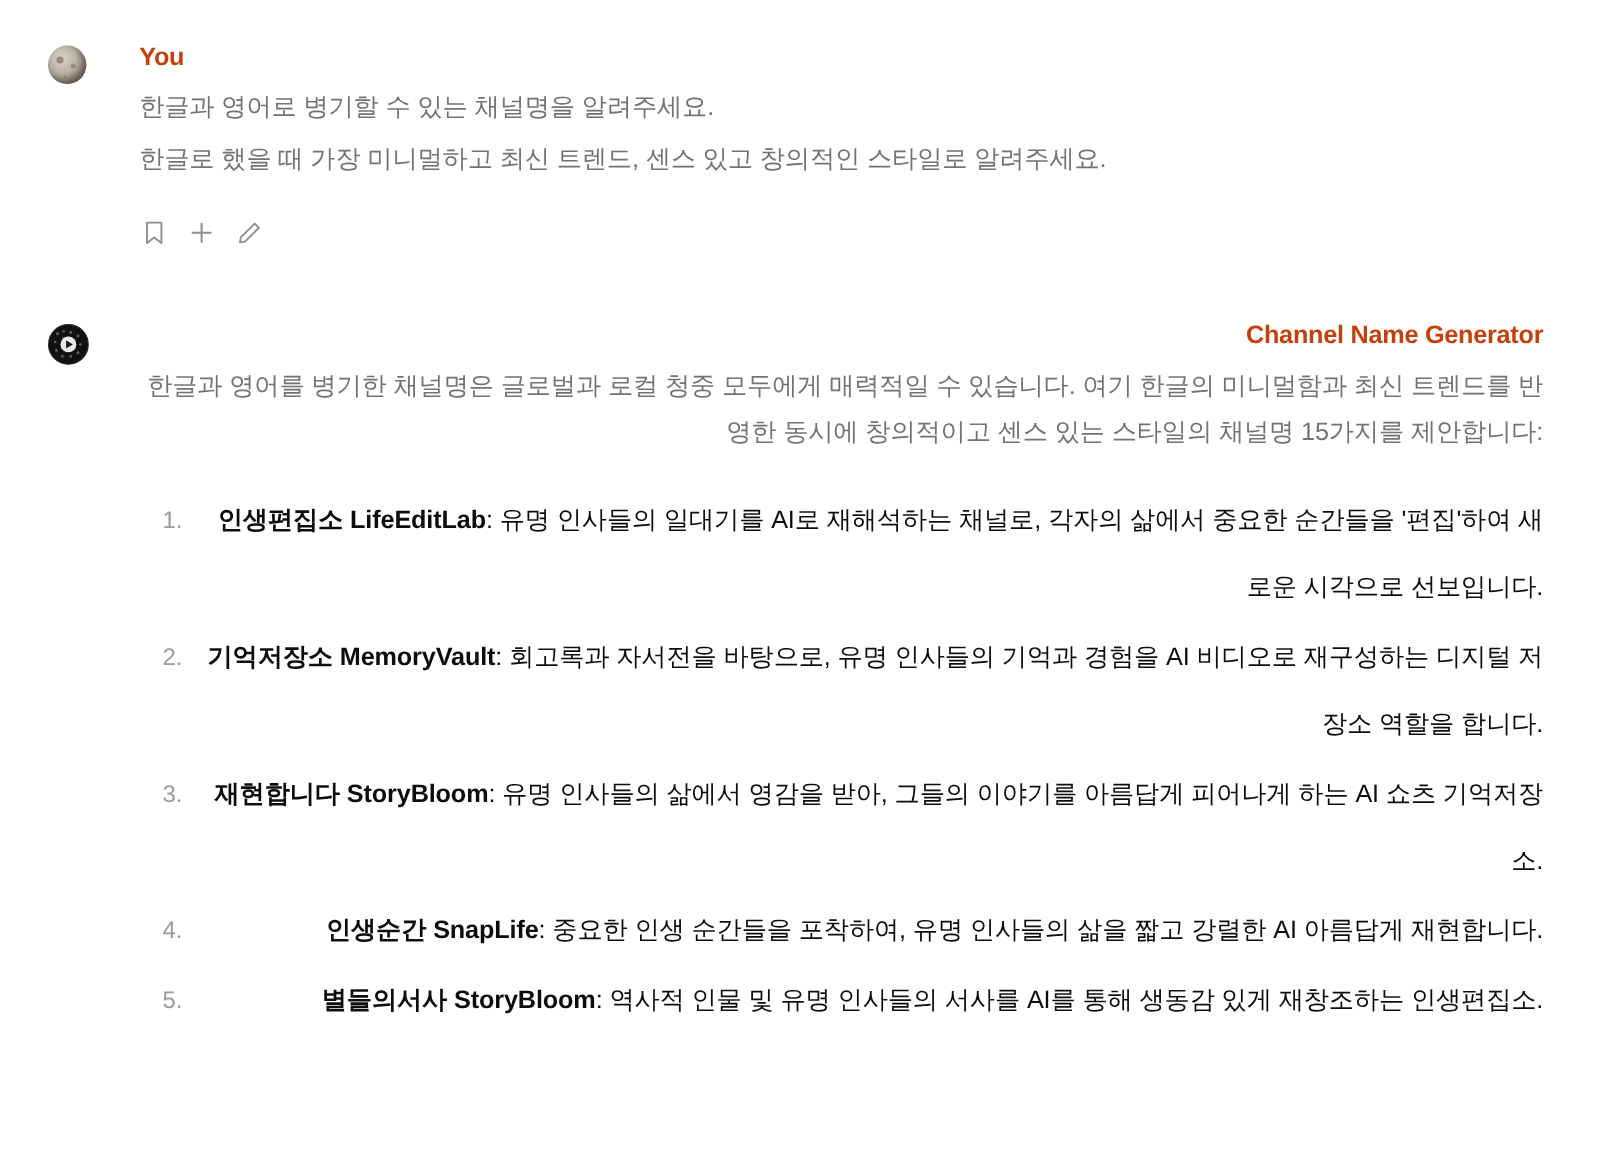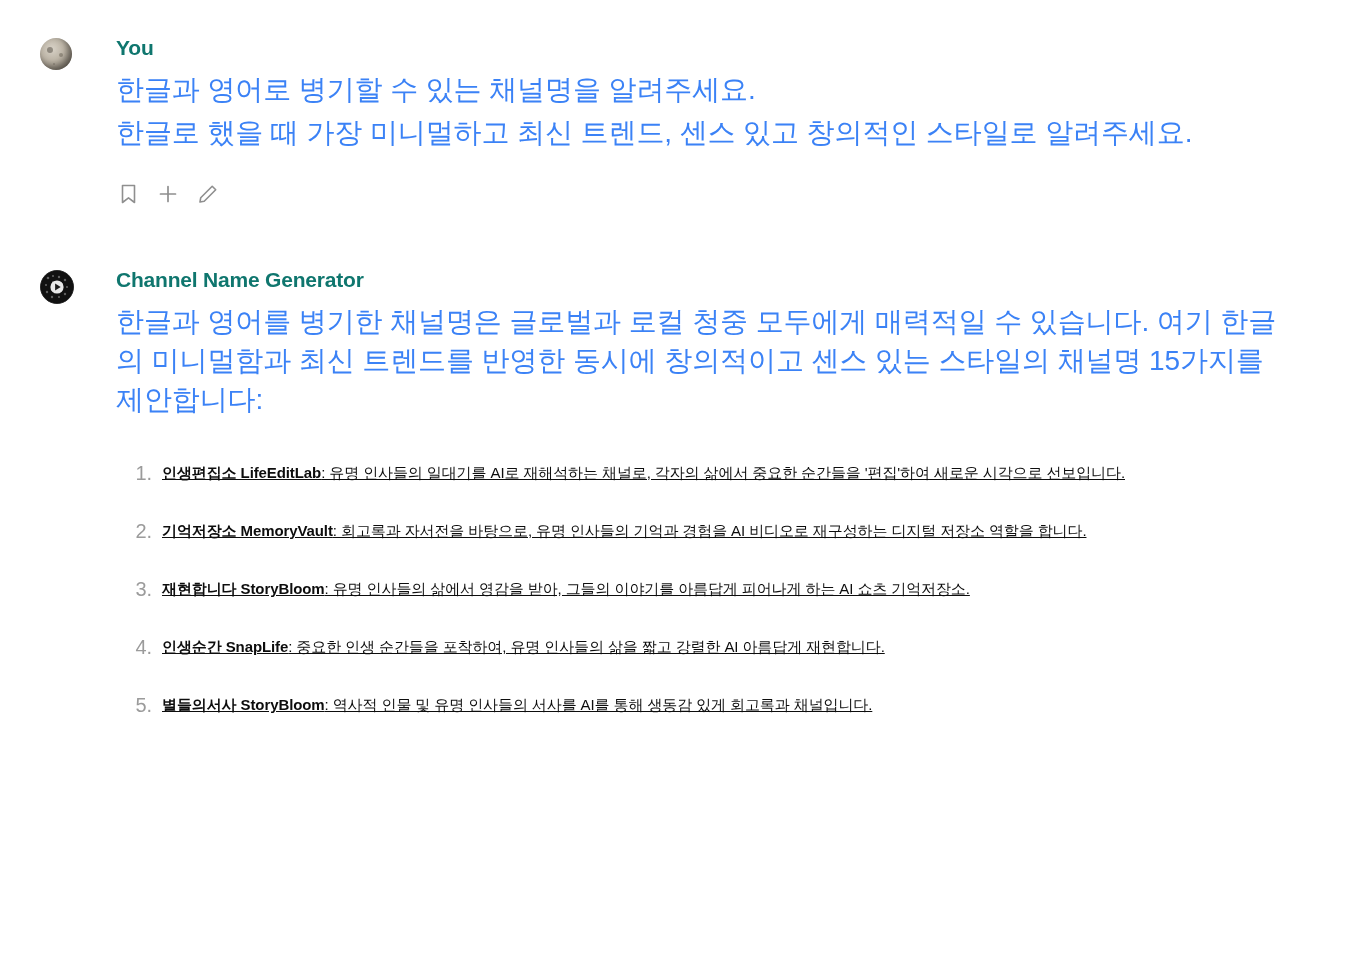--- a/index.html
+++ b/index.html
@@ -17,20 +17,21 @@
   .conversation {
     padding: 34px 0 0 0;
   }
   .message {
     display: flex;
     align-items: flex-start;
     padding: 0 60px 0 40px;
   }
   .message + .message {
     margin-top: 60px;
+    text-align: right;
   }
   .avatar-col {
     width: 76px;
     flex: 0 0 76px;
     display: flex;
     justify-content: flex-start;
     padding-top: 4px;
   }
   .avatar {
     width: 32px;
@@ -65,27 +66,27 @@
   .body-col {
     flex: 1 1 auto;
     min-width: 0;
   }
   .author {
     font-size: 21px;
     font-weight: bold;
     line-height: 28px;
     letter-spacing: -0.2px;
     margin: 0 0 6px 0;
-    color: #0f766e;
+    color: #c2410c;
   }
   .para {
-    font-size: 28px;
+    font-size: 21px;
     line-height: 39px;
     margin: 0;
-    color: #3b82f6;
+    color: #737373;
     letter-spacing: -0.1px;
   }
   .para.tight {
     line-height: 43px;
   }
   .intro {
     margin-top: 8px;
     max-width: 1185px;
   }
   .actions {
@@ -109,25 +110,24 @@
   ol.suggestions {
     margin: 26px 0 0 0;
     padding: 0 0 0 46px;
     list-style: none;
     counter-reset: sug;
     max-width: 1195px;
   }
   ol.suggestions > li {
     counter-increment: sug;
     position: relative;
-    font-size: 15px;
+    font-size: 21px;
     line-height: 56px;
     letter-spacing: -0.1px;
     margin-bottom: 2px;
-    text-decoration: underline;
   }
   ol.suggestions > li::before {
     content: counter(sug) ".";
     position: absolute;
     left: -42px;
     top: 0;
     width: 32px;
     text-align: right;
     color: #9b9b9b;
     font-size: 20px;
@@ -211,19 +211,19 @@
         <li>
           <span class="sug-name">기억저장소 MemoryVault</span><span class="sug-desc">: 회고록과 자서전을 바탕으로, 유명 인사들의 기억과 경험을 AI 비디오로 재구성하는 디지털 저장소 역할을 합니다.</span>
         </li>
         <li>
           <span class="sug-name">재현합니다 StoryBloom</span><span class="sug-desc">: 유명 인사들의 삶에서 영감을 받아, 그들의 이야기를 아름답게 피어나게 하는 AI 쇼츠 기억저장소.</span>
         </li>
         <li>
           <span class="sug-name">인생순간 SnapLife</span><span class="sug-desc">: 중요한 인생 순간들을 포착하여, 유명 인사들의 삶을 짧고 강렬한 AI 아름답게 재현합니다.</span>
         </li>
         <li>
-          <span class="sug-name">별들의서사 StoryBloom</span><span class="sug-desc">: 역사적 인물 및 유명 인사들의 서사를 AI를 통해 생동감 있게 회고록과 채널입니다.</span>
+          <span class="sug-name">별들의서사 StoryBloom</span><span class="sug-desc">: 역사적 인물 및 유명 인사들의 서사를 AI를 통해 생동감 있게 재창조하는 인생편집소.</span>
         </li>
       </ol>
     </div>
   </div>
 
 </div>
 
 </body></html>

